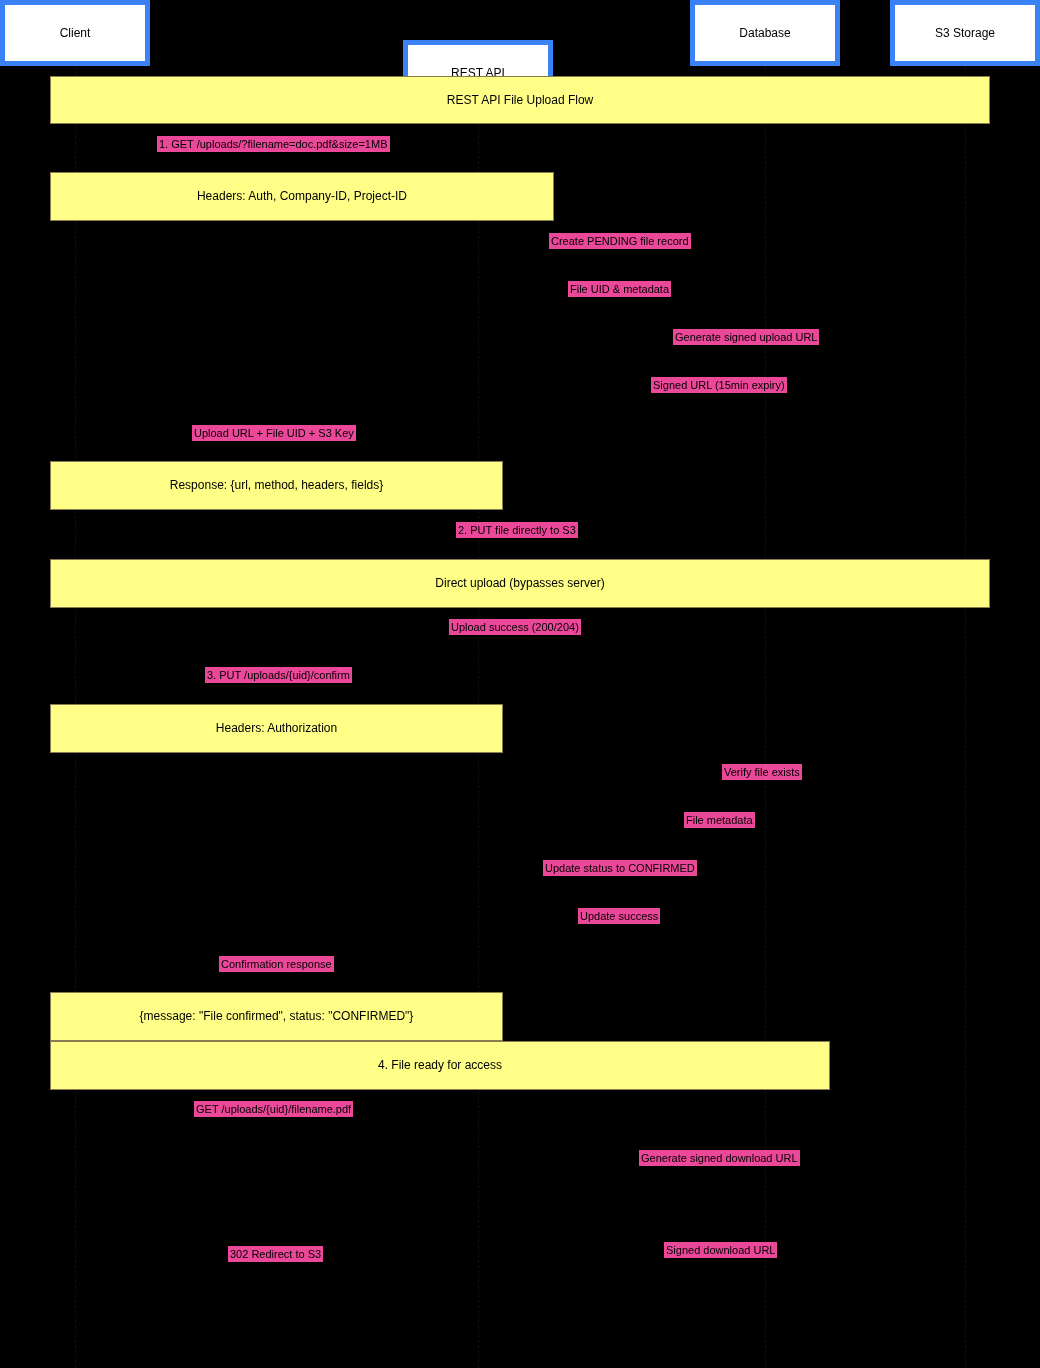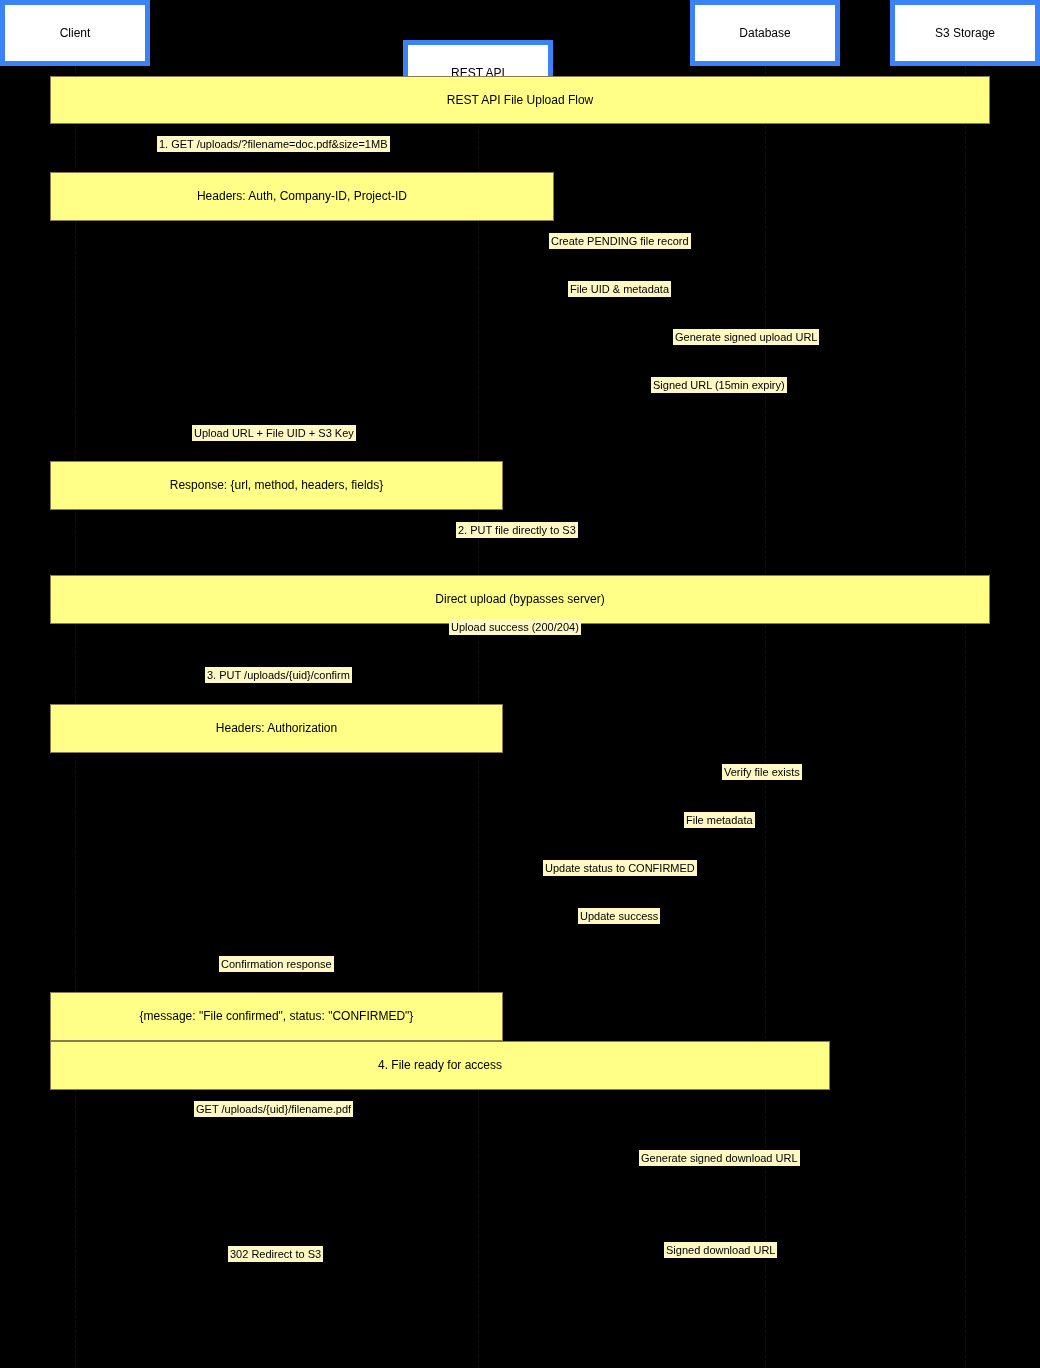--- a/index.html
+++ b/index.html
@@ -49,21 +49,21 @@
     justify-content: center;
     color: #000000;
     font-size: 12px;
     line-height: 1.25;
     text-align: right;
     padding: 2px 6px;
   }
   
   .msg-label {
     position: absolute;
-    background: #fef9c3;
+    background: #ec4899;
     color: #000000;
     font-size: 11px;
     line-height: 14px;
     white-space: nowrap;
     padding: 1px 2px;
     box-sizing: border-box;
   }
 </style>
 </head>
 <body>
@@ -95,21 +95,21 @@
   <div id="notes">
       <div class="note" style="left: 50px; top: 76px; width: 940px; height: 48px;">
         <span>REST API File Upload Flow</span>
       </div>
       <div class="note" style="left: 50px; top: 172px; width: 504px; height: 49px;">
         <span>Headers: Auth, Company-ID, Project-ID</span>
       </div>
       <div class="note" style="left: 50px; top: 461px; width: 453px; height: 49px;">
         <span>Response: {url, method, headers, fields}</span>
       </div>
-      <div class="note" style="left: 50px; top: 559px; width: 940px; height: 49px; margin-top: 16px;">
+      <div class="note" style="left: 50px; top: 559px; width: 940px; height: 49px;">
         <span>Direct upload (bypasses server)</span>
       </div>
       <div class="note" style="left: 50px; top: 704px; width: 453px; height: 49px;">
         <span>Headers: Authorization</span>
       </div>
       <div class="note" style="left: 50px; top: 992px; width: 453px; height: 49px;">
         <span>{message: "File confirmed", status: "CONFIRMED"}</span>
       </div>
       <div class="note" style="left: 50px; top: 1041px; width: 780px; height: 49px;">
         <span>4. File ready for access</span>

